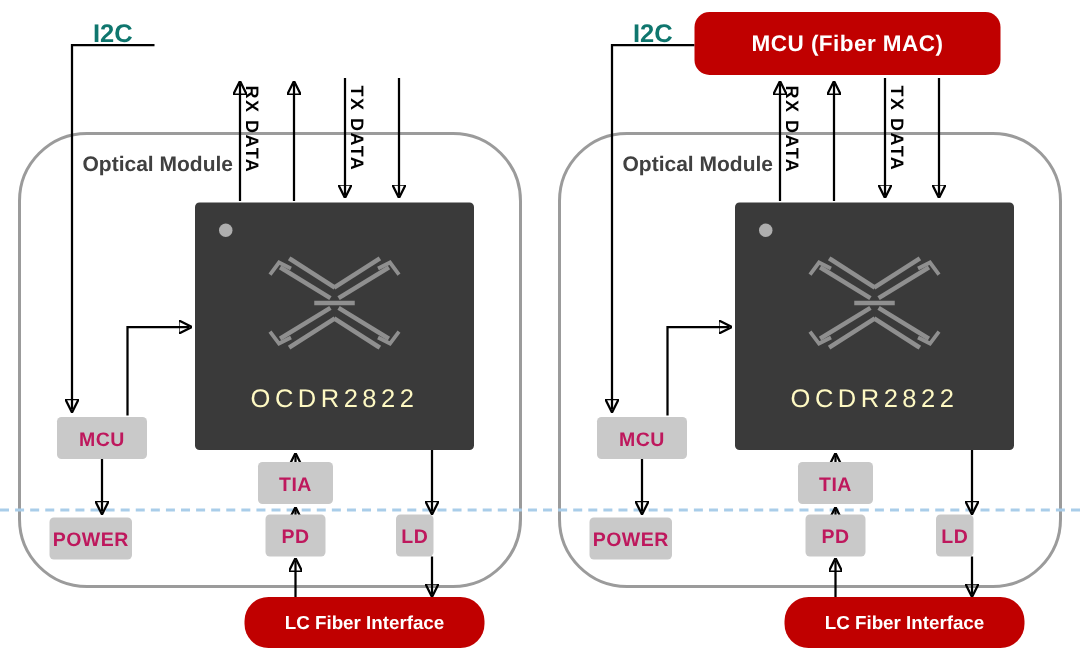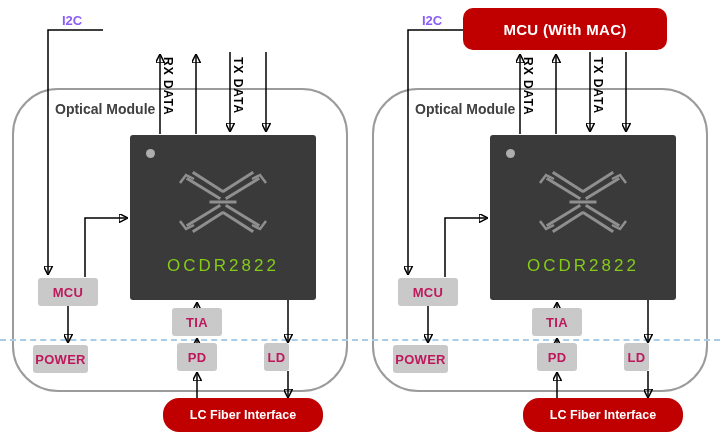--- a/index.html
+++ b/index.html
@@ -9,33 +9,33 @@
   }
   .abs{position:absolute;}
   .group{position:absolute;top:0;width:360px;height:440px;}
   .g0{left:0;} .g1{left:360px;}
 
   .host-box{
     left:103px;top:8px;width:204px;height:42px;background:#c00000;border-radius:10px;
     color:#fff;font-weight:bold;font-size:15px;display:flex;align-items:center;justify-content:center;
     z-index:5;letter-spacing:.3px;
   }
-  .i2c-label{left:62px;top:13px;font-weight:bold;font-size:13px;color:#8b5cf6;z-index:5;}
+  .i2c-label{left:62px;top:13px;font-weight:bold;font-size:17px;color:#0f766e;z-index:5;}
   .om-rect{
     left:12px;top:88px;width:332px;height:300px;border:2px solid #9b9b9b;border-radius:46px;
     background:transparent;z-index:1;
   }
   .om-label{left:52px;top:101px;font-weight:bold;font-size:14px;color:#404040;z-index:5;background:#fff;padding:0 3px;}
   .chip{
     left:130px;top:135px;width:186px;height:165px;background:#3a3a3a;border-radius:3px;z-index:2;
   }
   .chip-dot{position:absolute;left:16px;top:14px;width:9px;height:9px;border-radius:50%;background:#aeaeae;}
   .chip-logo{position:absolute;left:50%;top:30px;transform:translateX(-50%);}
   .chip-name{
-    position:absolute;left:0;right:0;bottom:24px;text-align:center;color:#84cc16;
+    position:absolute;left:0;right:0;bottom:24px;text-align:center;color:#fef9c3;
     font-size:17px;letter-spacing:3px;font-weight:400;
   }
   .vlabel{
     writing-mode:vertical-rl;font-weight:bold;font-size:12px;color:#000;z-index:5;letter-spacing:1px;
   }
   .rx-label{left:161px;top:57px;}
   .tx-label{left:231px;top:57px;}
   .block{
     background:#c9c9c9;color:#be185d;font-weight:bold;display:flex;align-items:center;justify-content:center;
     border-radius:3px;font-size:13px;z-index:4;letter-spacing:.3px;
@@ -158,21 +158,21 @@
       <path d="M266 52 V130" marker-end="url(#ah1)"></path>
       <path d="M85 277 V218 H126" marker-end="url(#ah1)"></path>
       <path d="M68 306 V341" marker-end="url(#ah1)"></path>
       <path d="M197 316 V304" marker-end="url(#ah1)"></path>
       <path d="M197 350 V340" marker-end="url(#ah1)"></path>
       <path d="M288 300 V341" marker-end="url(#ah1)"></path>
       <path d="M197 398 V374" marker-end="url(#ah1)"></path>
       <path d="M288 371 V396" marker-end="url(#ah1)"></path>
     </svg>
 
-    <div class="abs host-box">MCU (With MAC)</div>
+    <div class="abs host-box">MCU (Fiber MAC)</div>
     <div class="abs i2c-label">I2C</div>
     <div class="abs om-label">Optical Module</div>
     <div class="abs vlabel rx-label">RX DATA</div>
     <div class="abs vlabel tx-label">TX DATA</div>
     <div class="abs block mcu-block">MCU</div>
     <div class="abs block power-block">POWER</div>
     <div class="abs block tia-block">TIA</div>
     <div class="abs block pd-block">PD</div>
     <div class="abs block ld-block">LD</div>
     <div class="abs lc-box">LC Fiber Interface</div>

